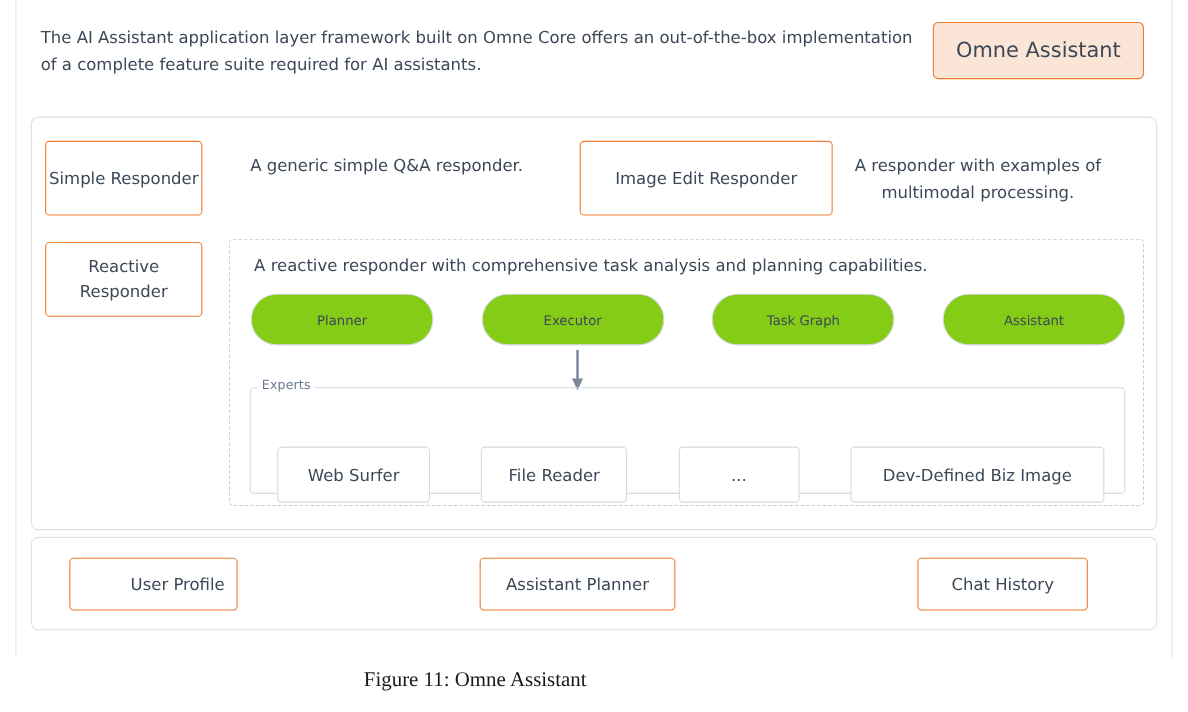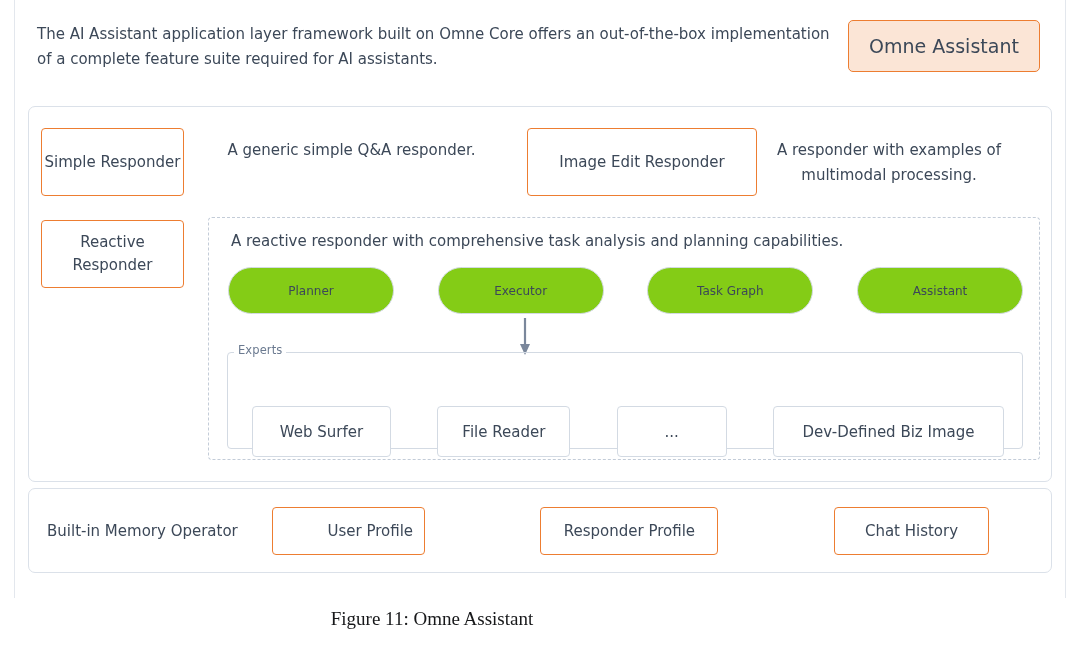--- a/index.html
+++ b/index.html
@@ -327,21 +327,20 @@
         <div class="expert-box expert-w-file">File Reader</div>
         <div class="expert-box expert-w-dots">...</div>
         <div class="expert-box expert-w-dev">Dev-Defined Biz Image</div>
       </div>
     </div>
 
   </div>
 </div>
 
 <div id="memory-panel">
-  <div id="memory-operator-label">Built-in Memory Operator</div>
   <div id="memory-items">
     <div class="memory-box mem-w-user">User Profile</div>
-    <div class="memory-box mem-w-assistant">Responder Profile</div>
+    <div class="memory-box mem-w-assistant">Assistant Planner</div>
     <div class="memory-box mem-w-chat">Chat History</div>
   </div>
 </div>
 
 <div id="figure-caption">Figure 11: Omne Assistant</div>
 
 </body></html>

